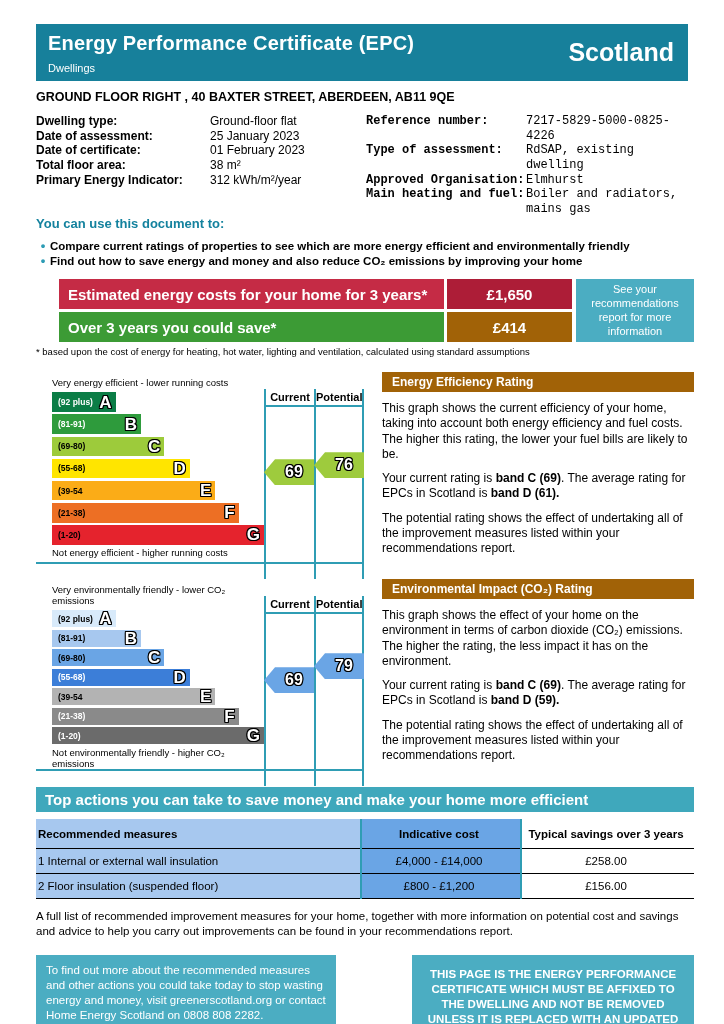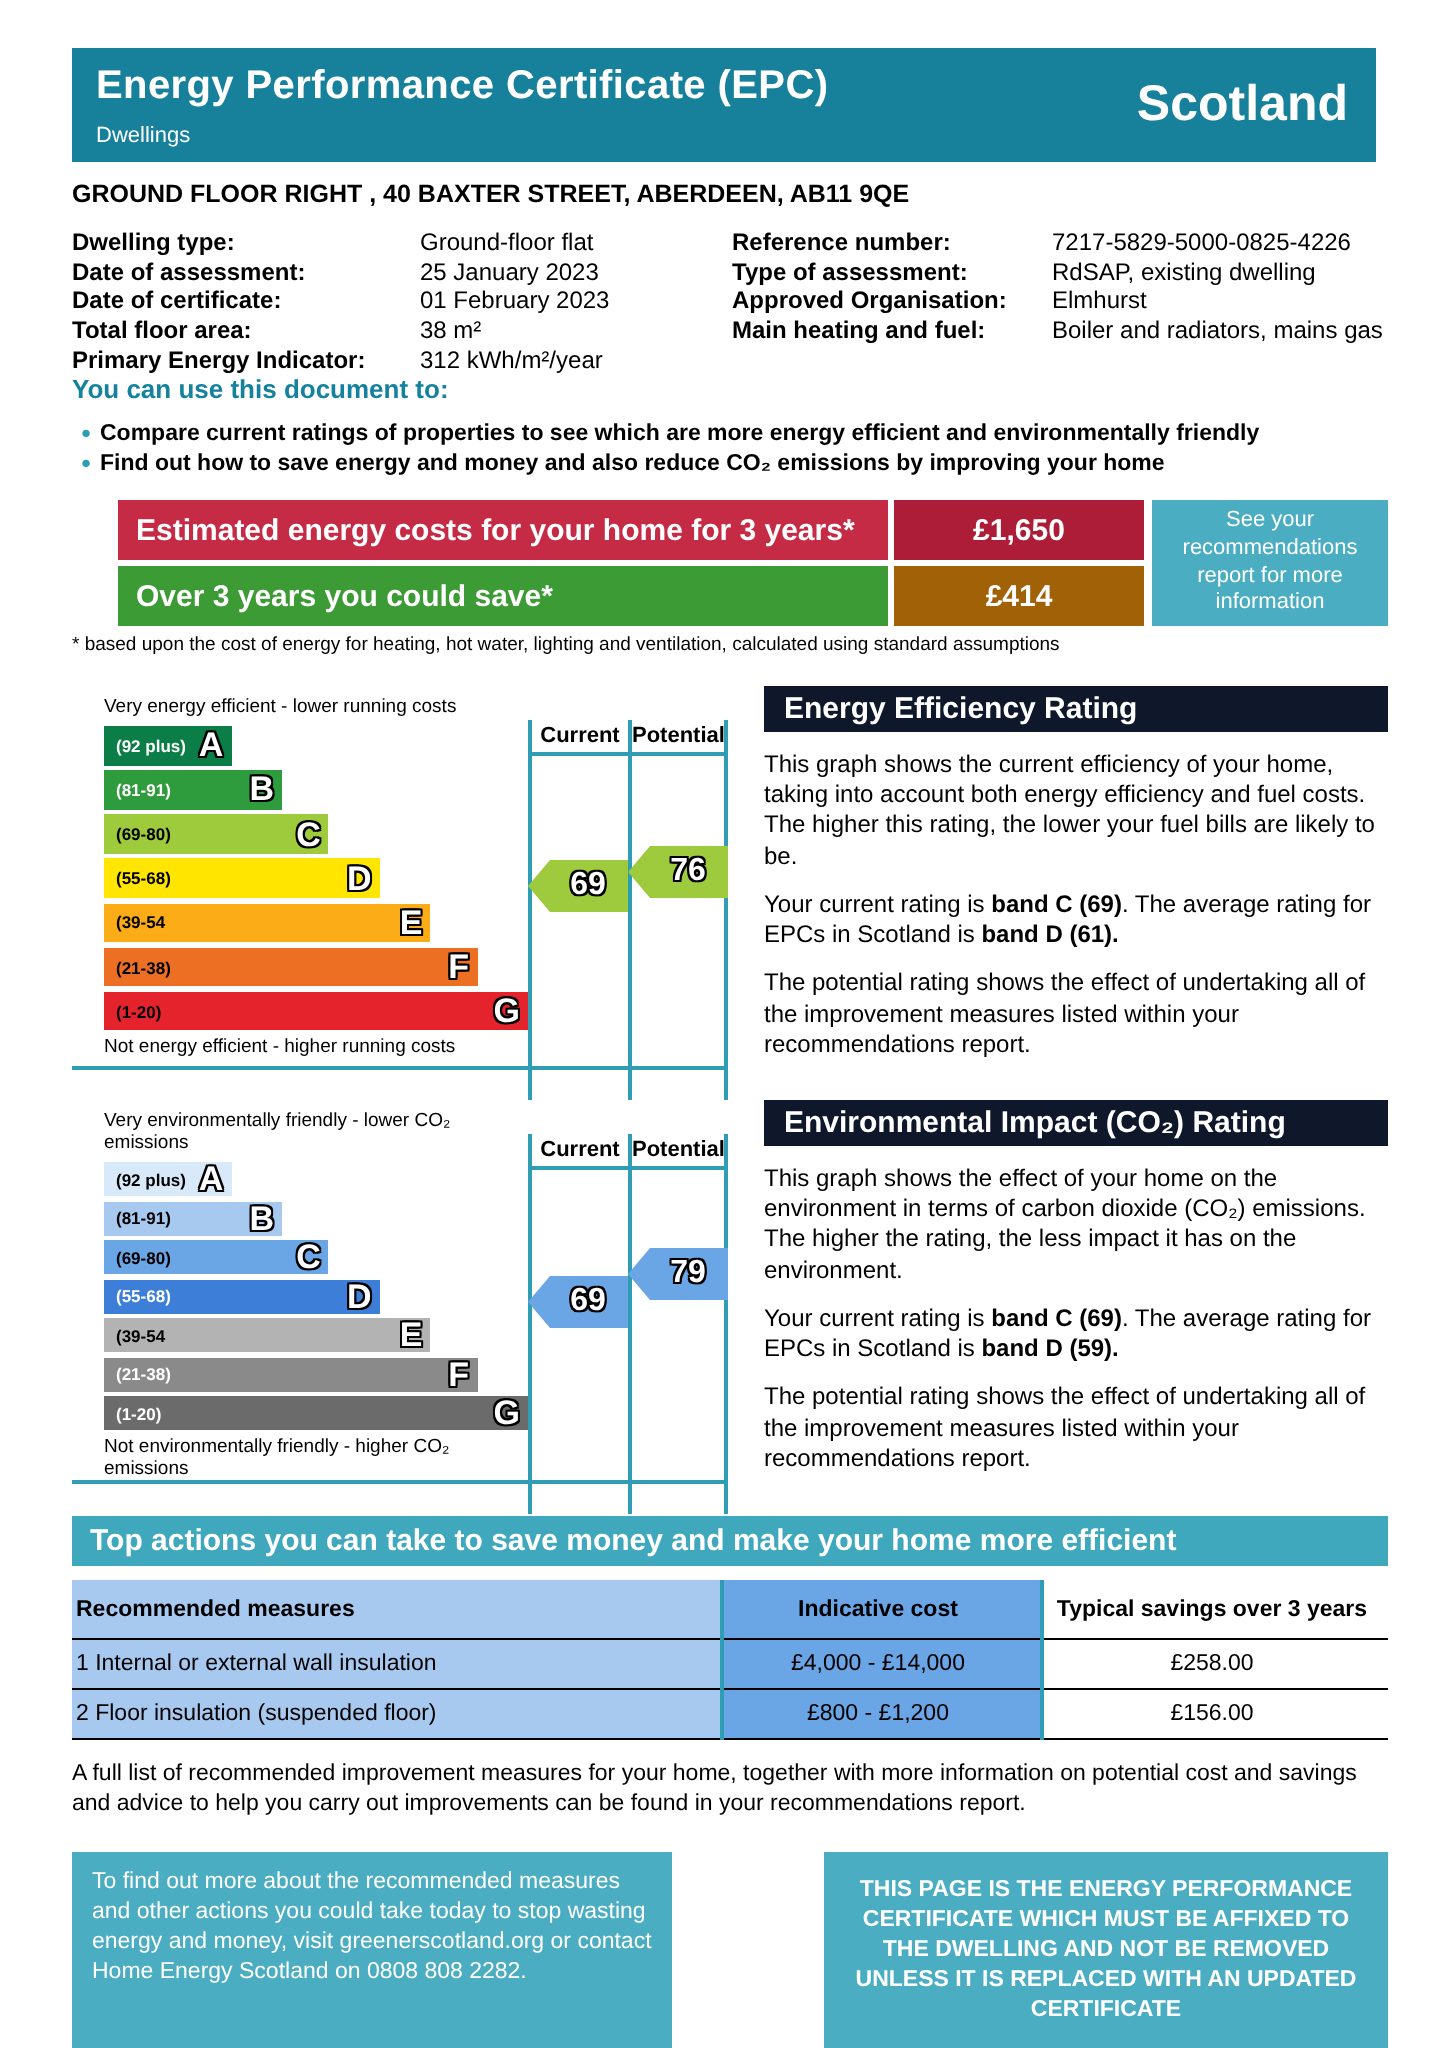--- a/index.html
+++ b/index.html
@@ -13,21 +13,21 @@
   .banner-left { flex:1; }
   .banner-title { font-size:20px; font-weight:bold; letter-spacing:0.2px; }
   .banner-sub { font-size:11px; margin-top:7px; }
   .banner-region { font-size:25px; font-weight:bold; margin-top:6px; }
 
   .address { margin-top:9px; font-size:12.5px; font-weight:bold; }
 
   
   .details { display:flex; margin-top:10px; font-size:12px; line-height:1.22; }
   .dcol-left { width:330px; }
-  .dcol-right { flex:1; }
+  .dcol-right { flex:1;font-family:Liberation Mono, monospace; }
   .drow { display:flex; }
   .dlabel { font-weight:bold; }
   .dcol-left .dlabel { width:174px; flex:none; }
   .dcol-right .dlabel { width:160px; flex:none; }
   .dvalue { flex:1; }
 
   
   .usage-h { color:#14829e; font-weight:bold; font-size:13px; }
   .usage-list { margin-top:8px; }
   .usage-item { display:flex; font-size:11.5px; font-weight:bold; line-height:1.3; }
@@ -77,21 +77,21 @@
   .ccol-last { border-right:2px solid #2f9db4; }
   .ccol-h { height:18px; line-height:16px; text-align:center; font-weight:bold;
     font-size:11px; border-bottom:2px solid #2f9db4; }
   .arrow { position:absolute; left:-2px; width:50px; height:26px;
     display:flex; align-items:center; justify-content:center; padding-left:10px;
     clip-path:polygon(0 50%, 22% 0, 100% 0, 100% 100%, 22% 100%); }
   .arrow-eer { background:#9ecb3d; } .arrow-co2 { background:#6aa5e5; }
   .arrow .num { font-size:16px; font-weight:bold; }
 
   .rating-text { flex:1; margin-left:18px; }
-  .rating-heading { background:#0f172a; color:#fff; font-weight:bold; font-size:15px;
+  .rating-heading { background:#a16207; color:#fff; font-weight:bold; font-size:12px;
     padding:3px 10px; }
   .rating-text p { font-size:12px; line-height:1.27; margin-top:9px; }
   .b { font-weight:bold; }
 
   
   .actions-banner { background:#3fa8bc; color:#fff; font-weight:bold; font-size:15px;
     padding:4px 9px; margin-top:16px; }
   table.actions { width:100%; border-collapse:collapse; font-size:11.5px; margin-top:7px; }
   table.actions th { font-weight:bold; text-align:left; padding:9px 6px 8px 2px;
     border-bottom:1px solid #000; }

